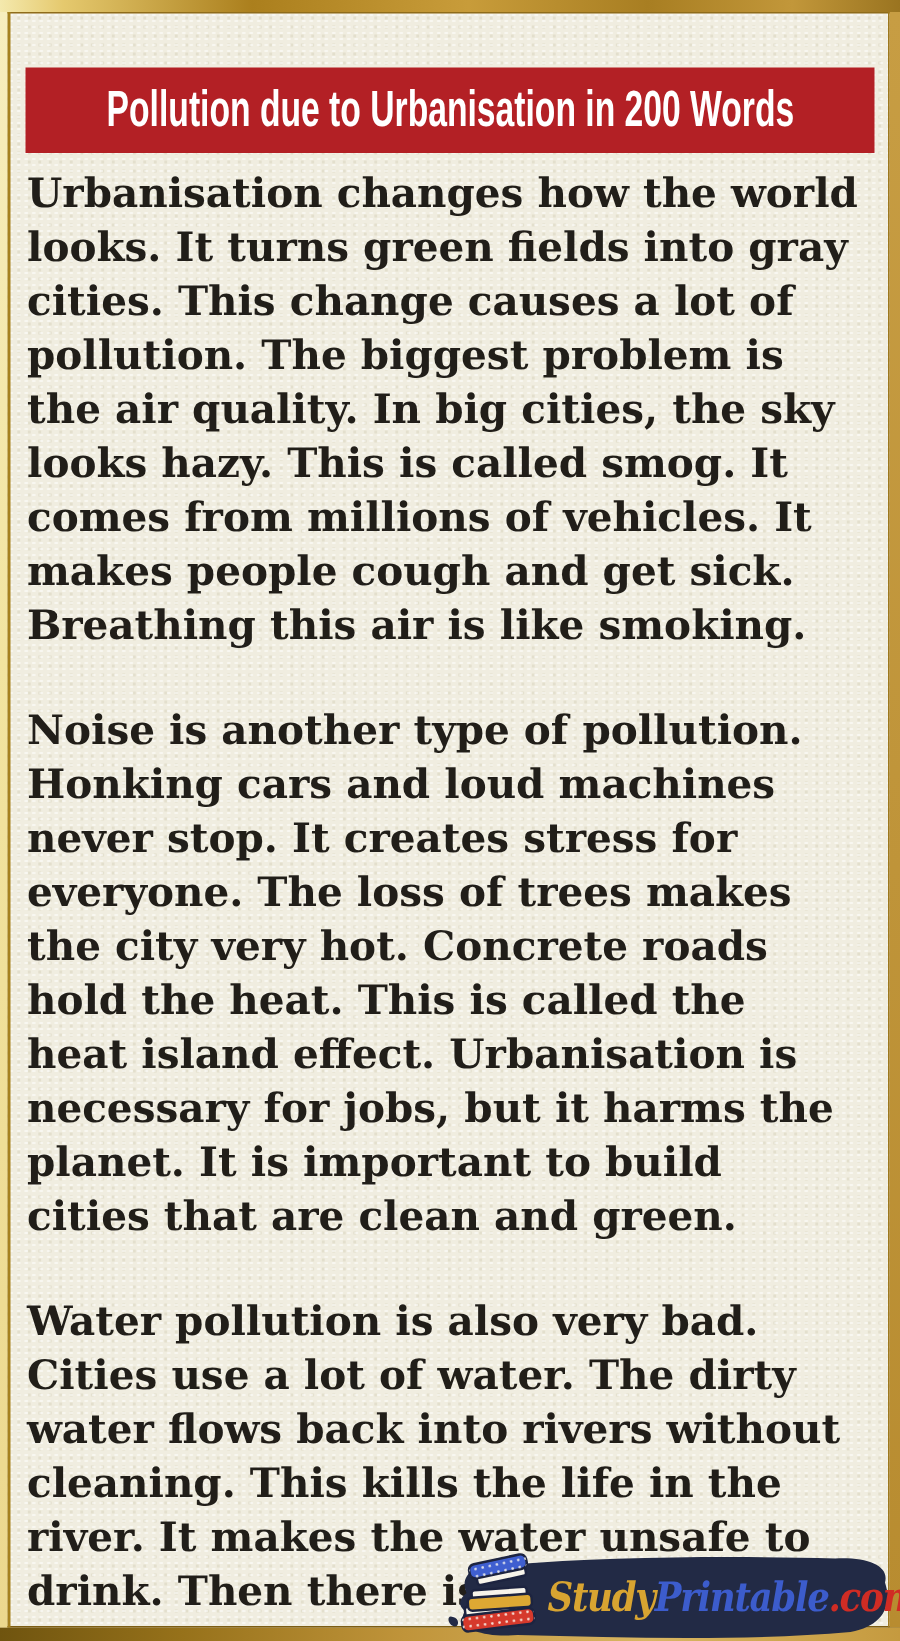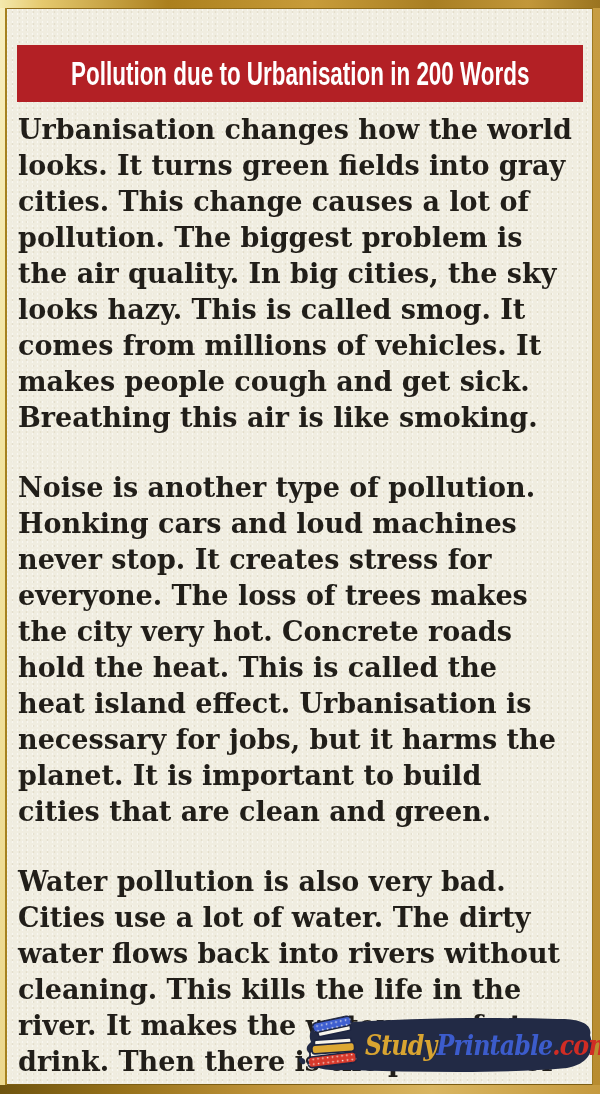--- a/index.html
+++ b/index.html
@@ -42,21 +42,21 @@
     transform:scaleX(.66);transform-origin:center;
   }
   
   .body-text{
     position:absolute;top:112px;left:18px;right:28px;
     color:#211e19;font-size:27px;font-weight:700;line-height:36px;
     font-family:"DejaVu Serif", serif;
   }
   .body-text p{margin:0 0 34px 0;}
   
-  .logo{position:absolute;right:5px;bottom:20px;width:300px;height:62px;z-index:6;}
+  .logo{position:absolute;right:5px;bottom:0;width:300px;height:62px;z-index:6;}
   .brush{position:absolute;left:0;top:4px;width:100%;height:58px;}
   .books{position:absolute;left:7px;top:0px;width:62px;height:62px;}
   .brand-text{
     position:absolute;left:70px;top:10px;right:4px;height:46px;
     display:flex;align-items:center;
     font-family:"DejaVu Serif", serif;font-style:italic;font-weight:700;
     font-size:27px;white-space:nowrap;
     transform:scaleX(.88);transform-origin:left center;
     letter-spacing:-1px;
   }

